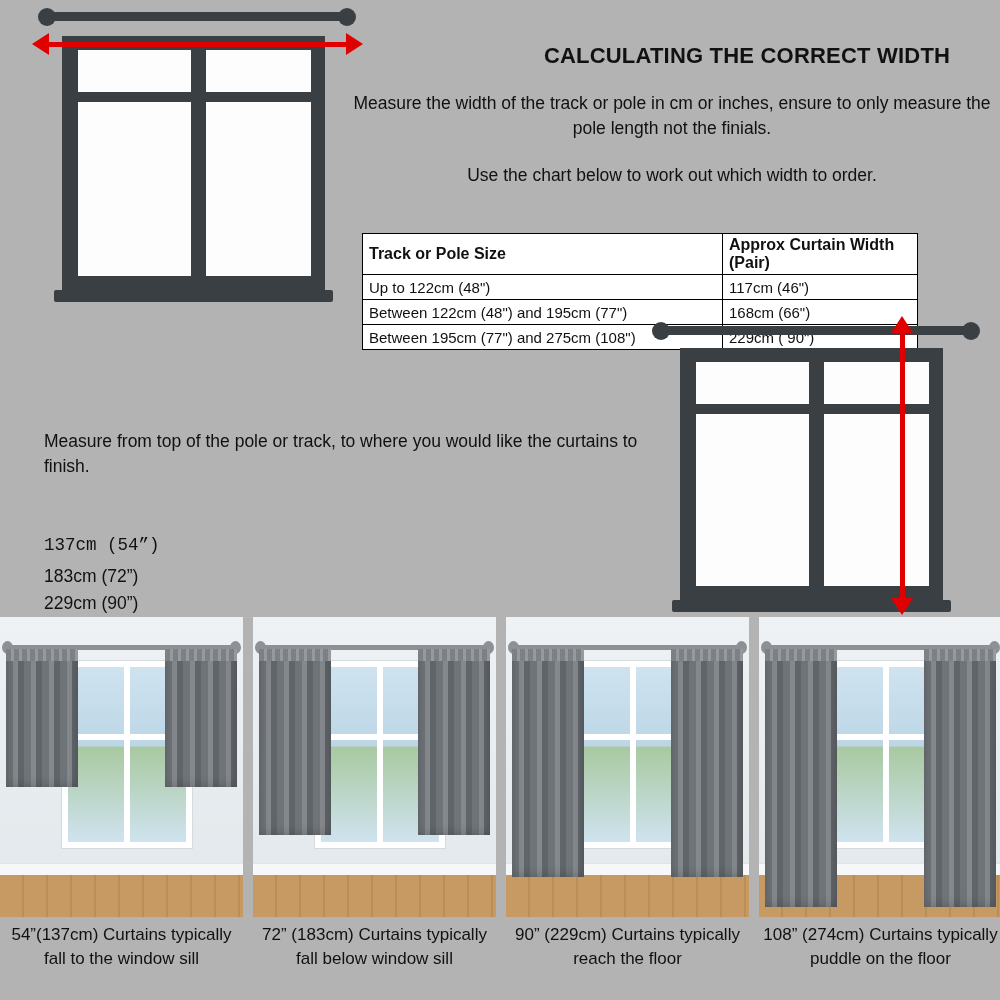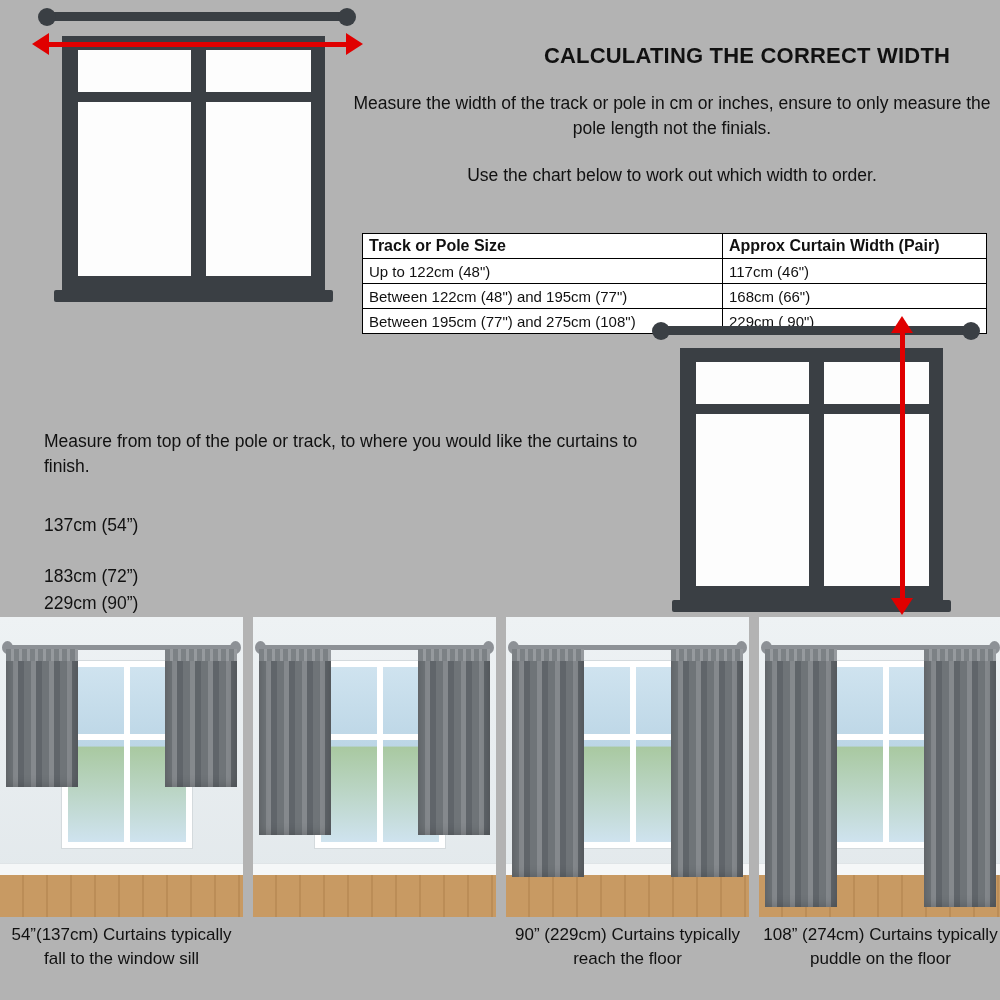--- a/index.html
+++ b/index.html
@@ -22,21 +22,21 @@
   }
   .body-text{font-size:17.5px;line-height:25px;}
 
   
   #width-heading{left:497px;top:2px;width:500px;text-align:center;}
   #width-text-1{left:352px;top:50px;width:640px;text-align:center;}
   #width-text-2{left:352px;top:122px;width:640px;text-align:center;}
 
   
   #size-table{
-    left:362px;top:192px;width:625px;
+    left:362px;top:192px;width:556px;
     border-collapse:collapse;
     background:#ffffff;
     font-size:15px;
   }
   #size-table td,#size-table th{
     border:1px solid #000;
     padding:2px 6px;
     text-align:left;
     font-weight:normal;
     height:20px;
@@ -138,21 +138,21 @@
         <td>168cm (66")</td>
       </tr>
       <tr>
         <td>Between 195cm (77") and 275cm (108")</td>
         <td>229cm ( 90")</td>
       </tr>
     </tbody>
   </table>
 
   <div class="abs body-text" id="drop-text-1">Measure from top of the pole or track, to where you would like the curtains to finish.</div>
-  <div class="abs drop-size" style="top:472px;">137cm (54”)</div>
+  <div class="abs drop-size" style="top:492px;font-family:Liberation Mono, monospace;">137cm (54”)</div>
   <div class="abs drop-size" style="top:523px;">183cm (72”)</div>
   <div class="abs drop-size" style="top:550px;">229cm (90”)</div>
   <div class="abs drop-size" style="top:577px;">274cm (108”)</div>
 
   <div class="window-frame" style="left:650px;top:318px;width:340px;height:300px;">
     <div class="pole" style="left:12px;top:8px;width:310px;"></div>
     <div class="finial" style="left:2px;top:4px;"></div>
     <div class="finial" style="left:312px;top:4px;"></div>
 
     <div class="frame-outer" style="left:30px;top:30px;width:263px;height:252px;"></div>
@@ -205,20 +205,21 @@
         <div class="curtain-rod"></div>
         <div class="rod-end" style="left:2px;"></div>
         <div class="rod-end" style="right:2px;"></div>
         <div class="curtain left" style="height:186px;">
             <div class="header"></div>
           </div>
         <div class="curtain right" style="height:186px;">
             <div class="header"></div>
           </div>
       </div>
+      <div class="caption">72” (183cm) Curtains typically fall below window sill</div>
     </div>
 
     <div class="photo-card">
       <div class="photo">
         <div class="wall"></div>
         <div class="skirting"></div>
         <div class="floor"></div>
         <div class="win">
           <div class="glass"></div>
           <div class="mullion-v"></div>

